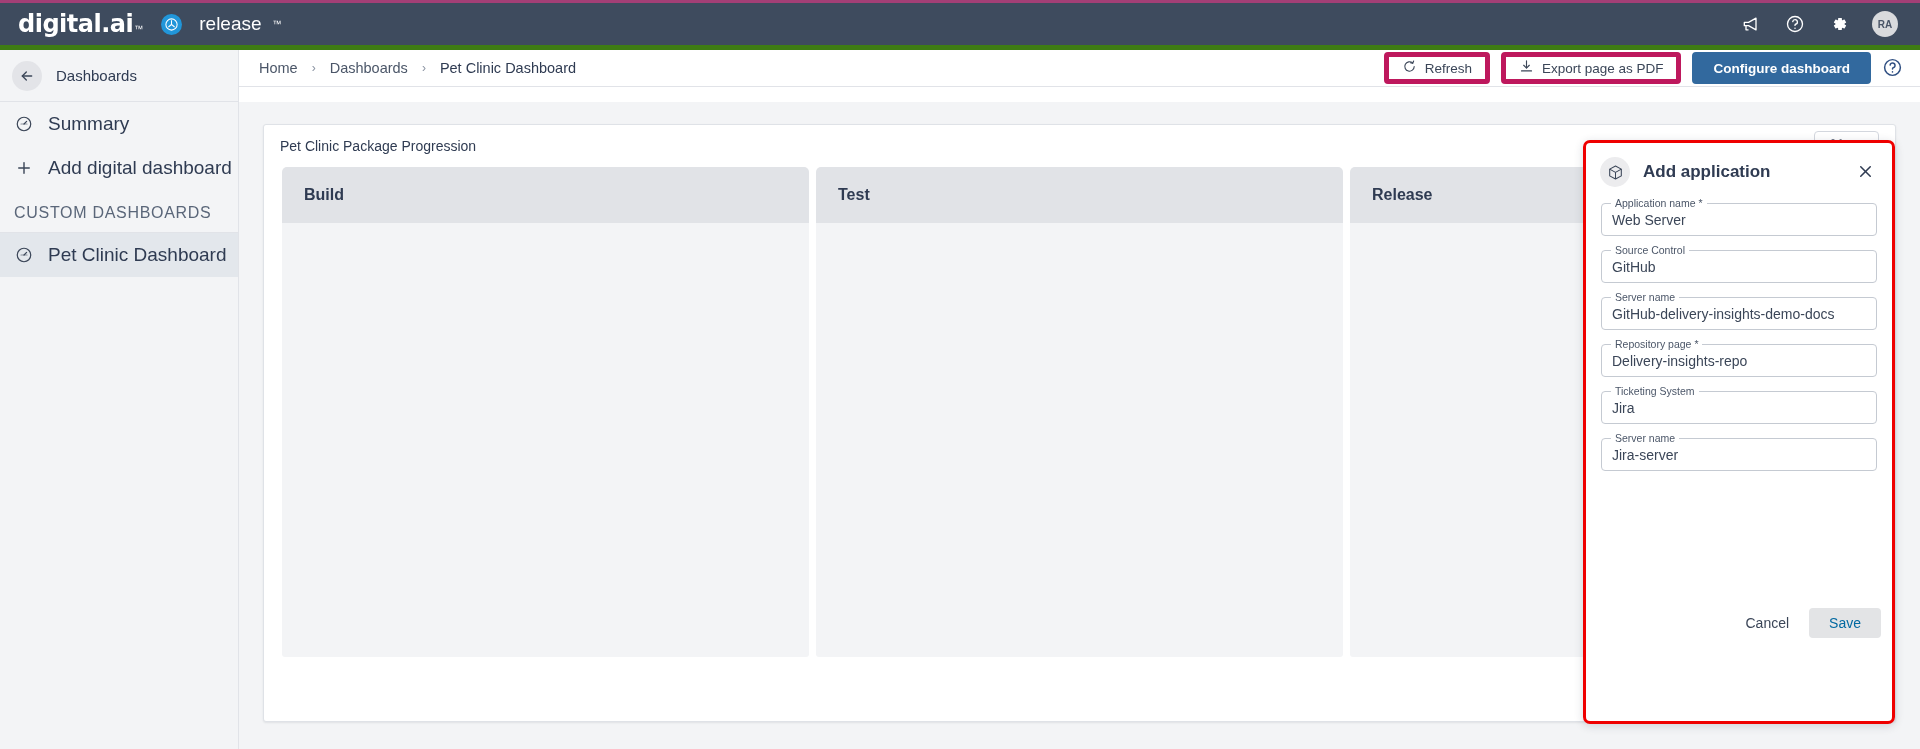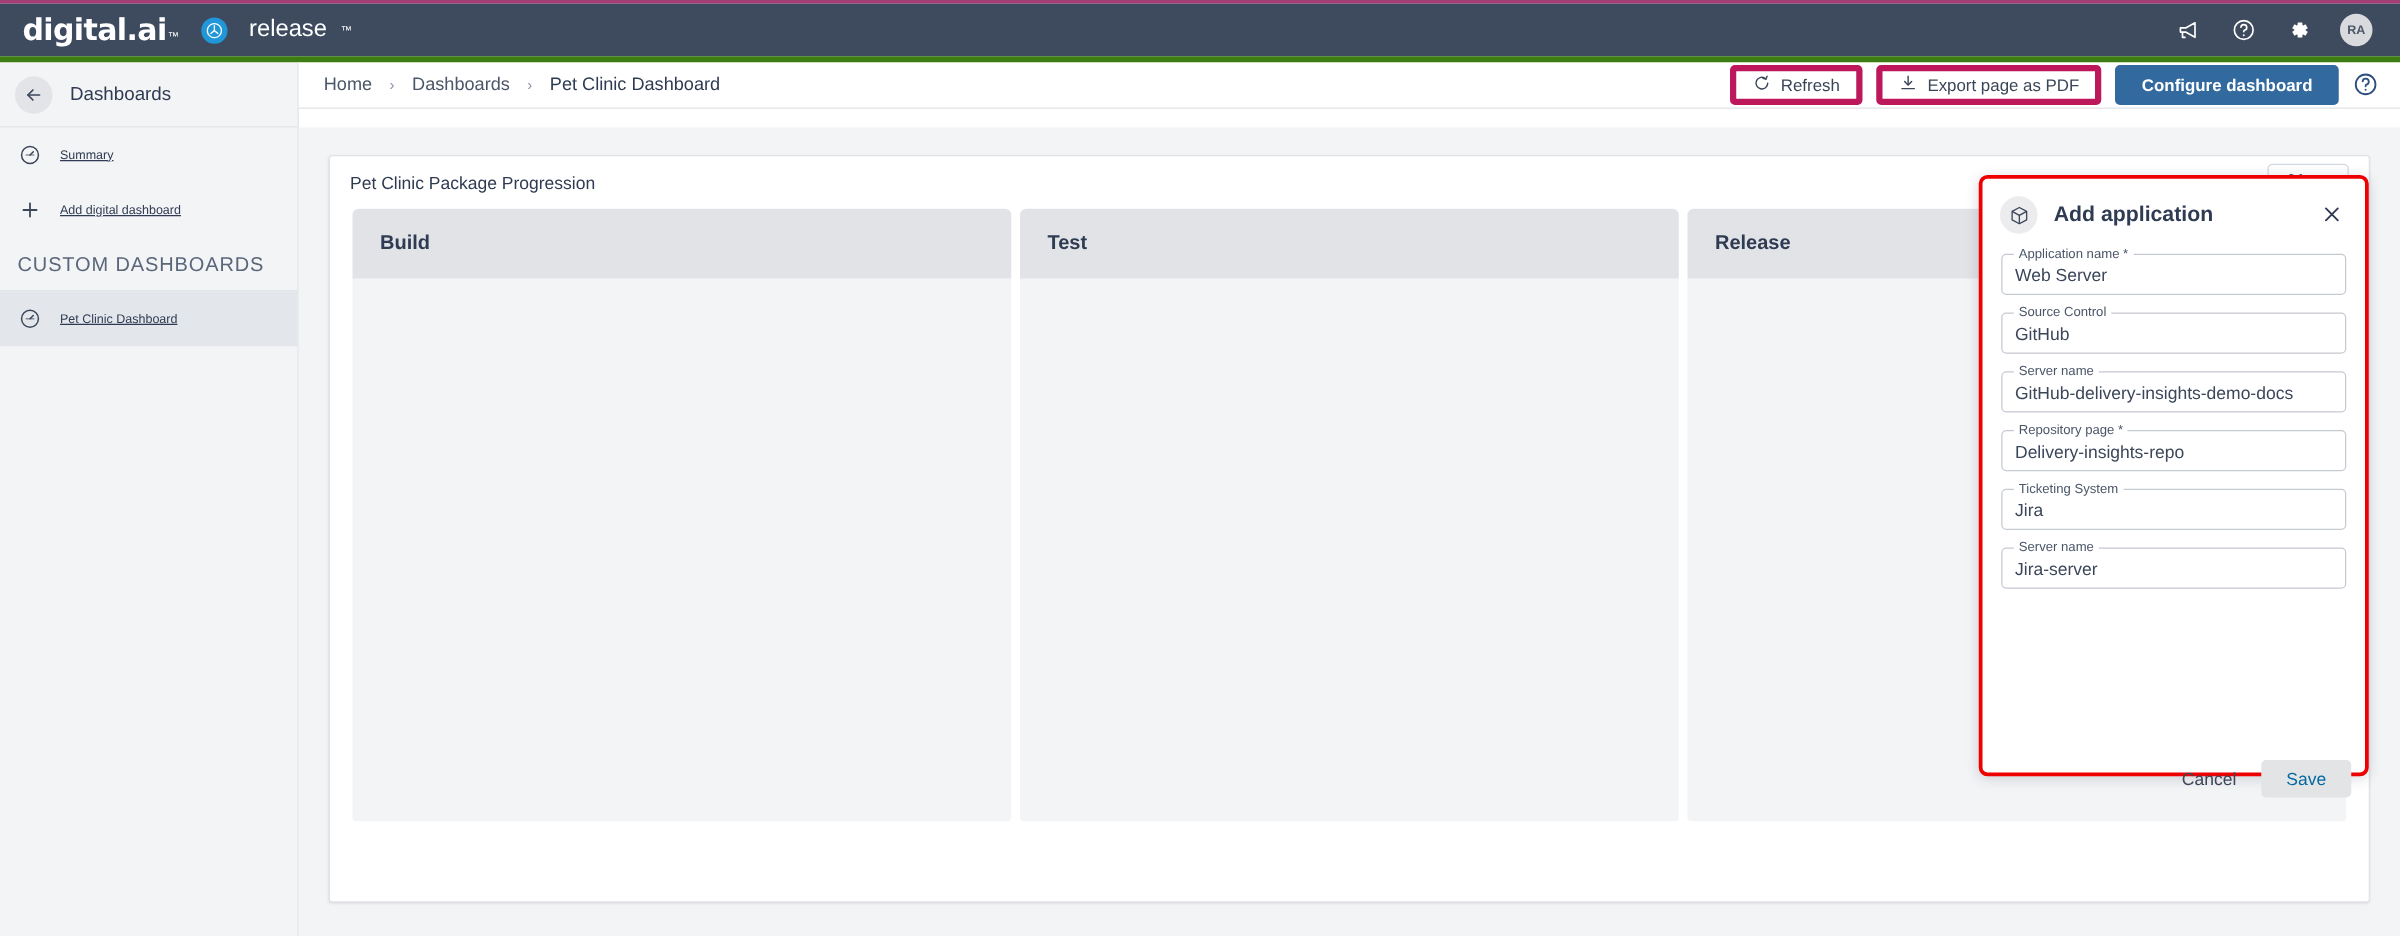--- a/index.html
+++ b/index.html
@@ -50,21 +50,21 @@
     border-bottom:1px solid #e1e3e8; cursor:pointer;
   }
   .back-circle {
     width:30px; height:30px; border-radius:50%; background:#e3e4e8;
     display:flex; align-items:center; justify-content:center;
   }
   .sb-top-label { font-size:15px; color:#2f3b52; }
   .sb-item {
     height:44px; display:flex; align-items:center; padding-left:14px; gap:14px; cursor:pointer;
   }
-  .sb-item-label { font-size:10px; color:#2f3b52;text-decoration:underline; }
+  .sb-item-label { font-size:19px; color:#2f3b52; }
   .sb-section {
     font-size:16px; color:#5a6679; letter-spacing:0.7px;
     padding:14px 0 10px 14px; border-bottom:1px solid #e1e3e8;
   }
   .sb-item.active { background:#e3e7ec; }
   .sb-icon { width:20px; display:flex; align-items:center; justify-content:center; }
 
   
   .crumbbar {
     position:absolute; top:50px; left:239px; width:1681px; height:37px;
@@ -110,21 +110,21 @@
   .stage { flex:1; }
   .stage-head {
     height:56px; background:#e1e3e7; border-radius:5px 5px 0 0;
     display:flex; align-items:center; padding-left:22px;
   }
   .stage-title { font-size:16px; font-weight:700; color:#2f3b52; }
   .stage-body { height:434px; background:#f3f4f6; border-radius:0 0 3px 3px; }
 
   
   .modal {
-    position:absolute; top:140px; left:1583px; width:312px; height:481px;
+    position:absolute; top:140px; left:1583px; width:312px; height:584px;
     background:#ffffff; border:3px solid #ef0000; border-radius:7px;
     box-shadow:0 2px 10px rgba(30,40,60,0.16);
   }
   .modal-head { display:flex; align-items:center; padding:14px 16px 10px 14px; gap:13px; }
   .modal-icon {
     width:30px; height:30px; border-radius:50%; background:#ececee;
     display:flex; align-items:center; justify-content:center; flex:0 0 auto;
   }
   .modal-title { font-size:17px; font-weight:700; color:#2f3b52; }
   .modal-close { margin-left:auto; cursor:pointer; width:20px; height:20px; }

